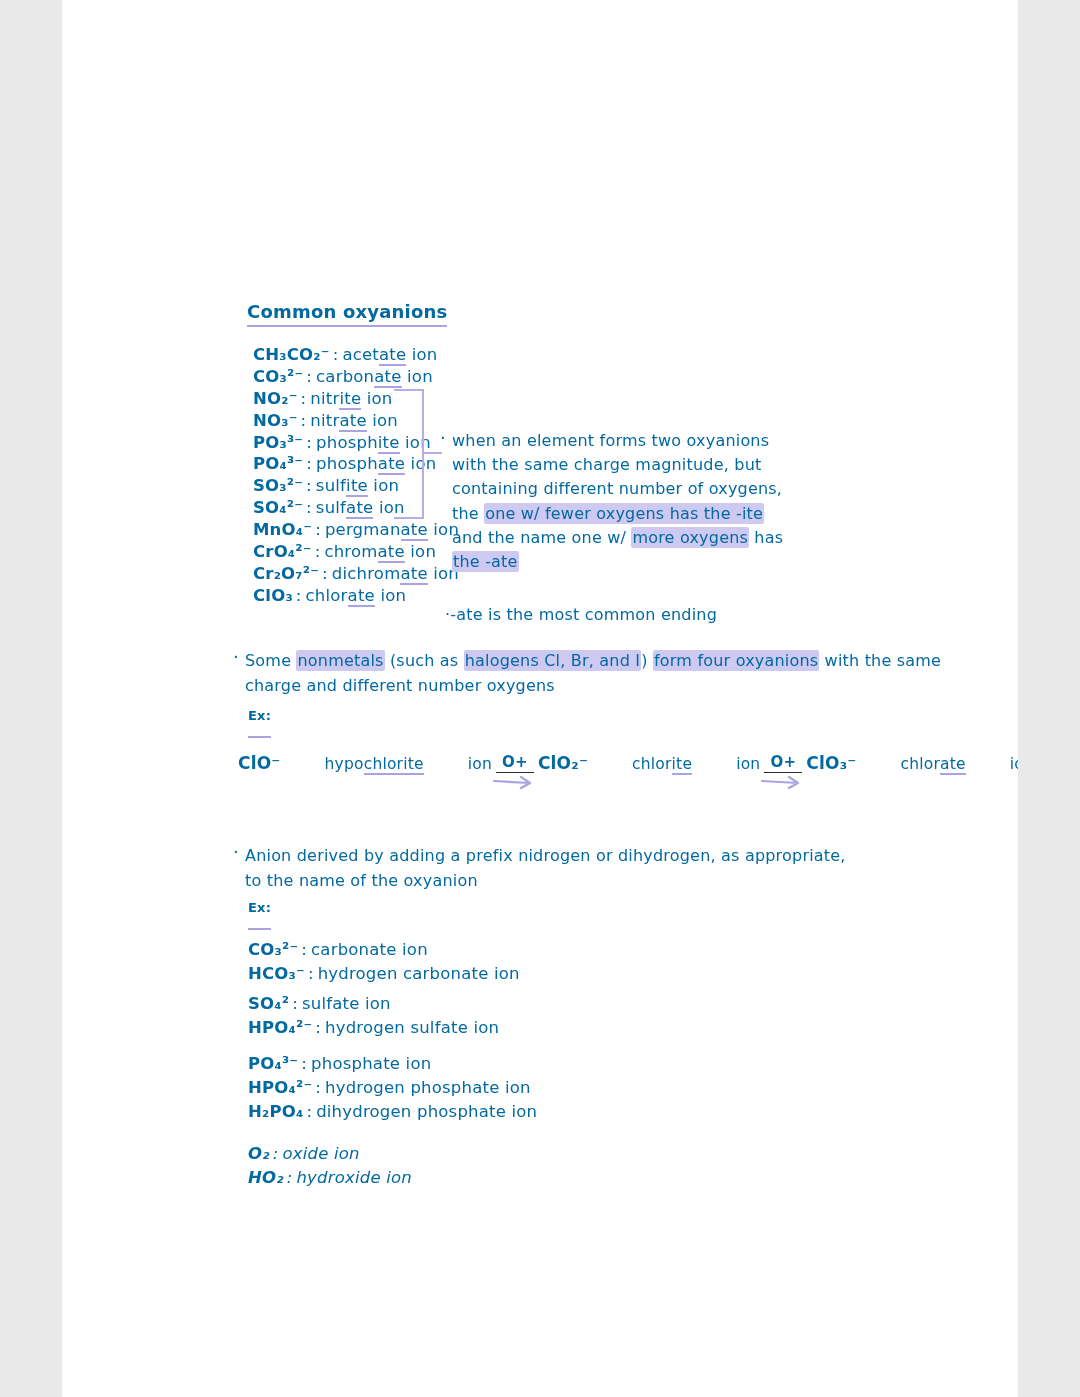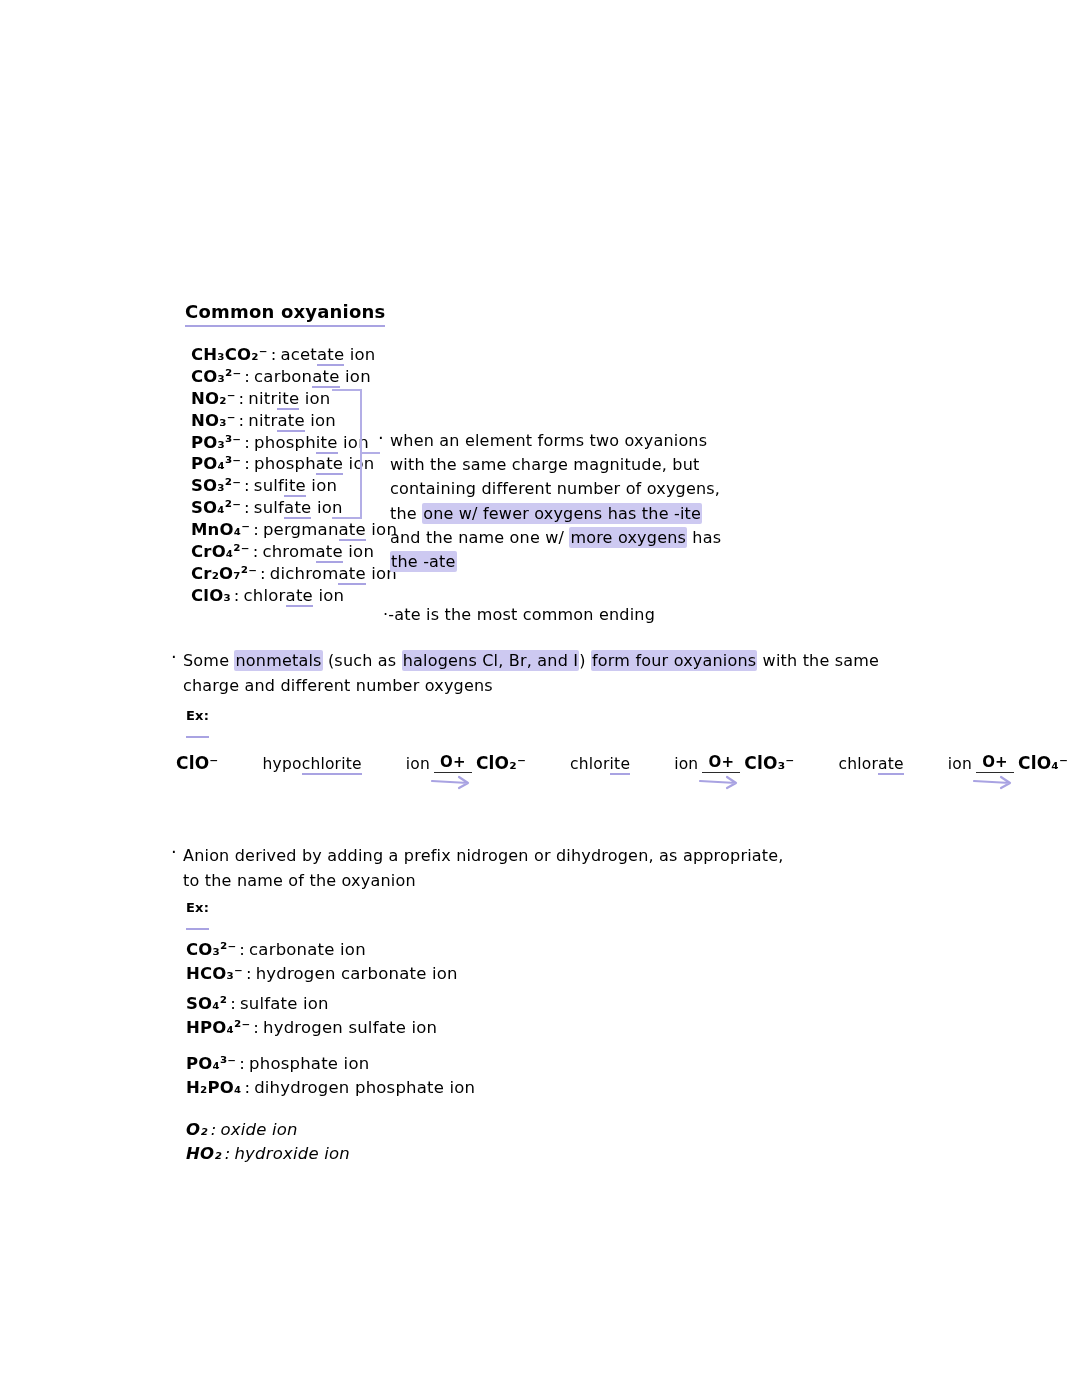--- a/index.html
+++ b/index.html
@@ -1,23 +1,23 @@
 <!DOCTYPE html>
 <html><head>
 <meta charset="utf-8">
 <style>
   * { margin: 0; padding: 0; box-sizing: border-box; }
   html, body { background: #e9e9e9; }
   .page {
     position: relative;
-    width: 1080px;
+    width: 956px;
     height: 1397px;
     background: #ffffff;
     font-family: "DejaVu Sans", sans-serif;
-    color: #000000;
+    color: #0369a1;
     overflow: hidden;
     margin: 0 auto;
   }
   .hw { letter-spacing: 0.2px; }
 
   
   .title {
     position: absolute;
     left: 185px; top: 301px;
     font-size: 18px;
@@ -228,20 +228,21 @@
     <div class="ex-group">
       <div class="ex-row"><span class="formula">CO₃²⁻</span><span class="colon">:</span><span>carbonate ion</span></div>
       <div class="ex-row"><span class="formula">HCO₃⁻</span><span class="colon">:</span><span>hydrogen carbonate ion</span></div>
     </div>
     <div class="ex-group gap-sm">
       <div class="ex-row"><span class="formula">SO₄²</span><span class="colon">:</span><span>sulfate ion</span></div>
       <div class="ex-row"><span class="formula">HPO₄²⁻</span><span class="colon">:</span><span>hydrogen sulfate ion</span></div>
     </div>
     <div class="ex-group gap-md">
       <div class="ex-row"><span class="formula">PO₄³⁻</span><span class="colon">:</span><span>phosphate ion</span></div>
+      <div class="ex-row"><span class="formula">HPO₄²⁻</span><span class="colon">:</span><span>hydrogen phosphate ion</span></div>
       <div class="ex-row"><span class="formula">H₂PO₄</span><span class="colon">:</span><span>dihydrogen phosphate ion</span></div>
     </div>
     <div class="ex-group gap-lg">
       <div class="ex-row"><span class="formula">O₂</span><span class="colon">:</span><span>oxide ion</span></div>
       <div class="ex-row"><span class="formula">HO₂</span><span class="colon">:</span><span>hydroxide ion</span></div>
     </div>
   </div>
 
 </div>
 

